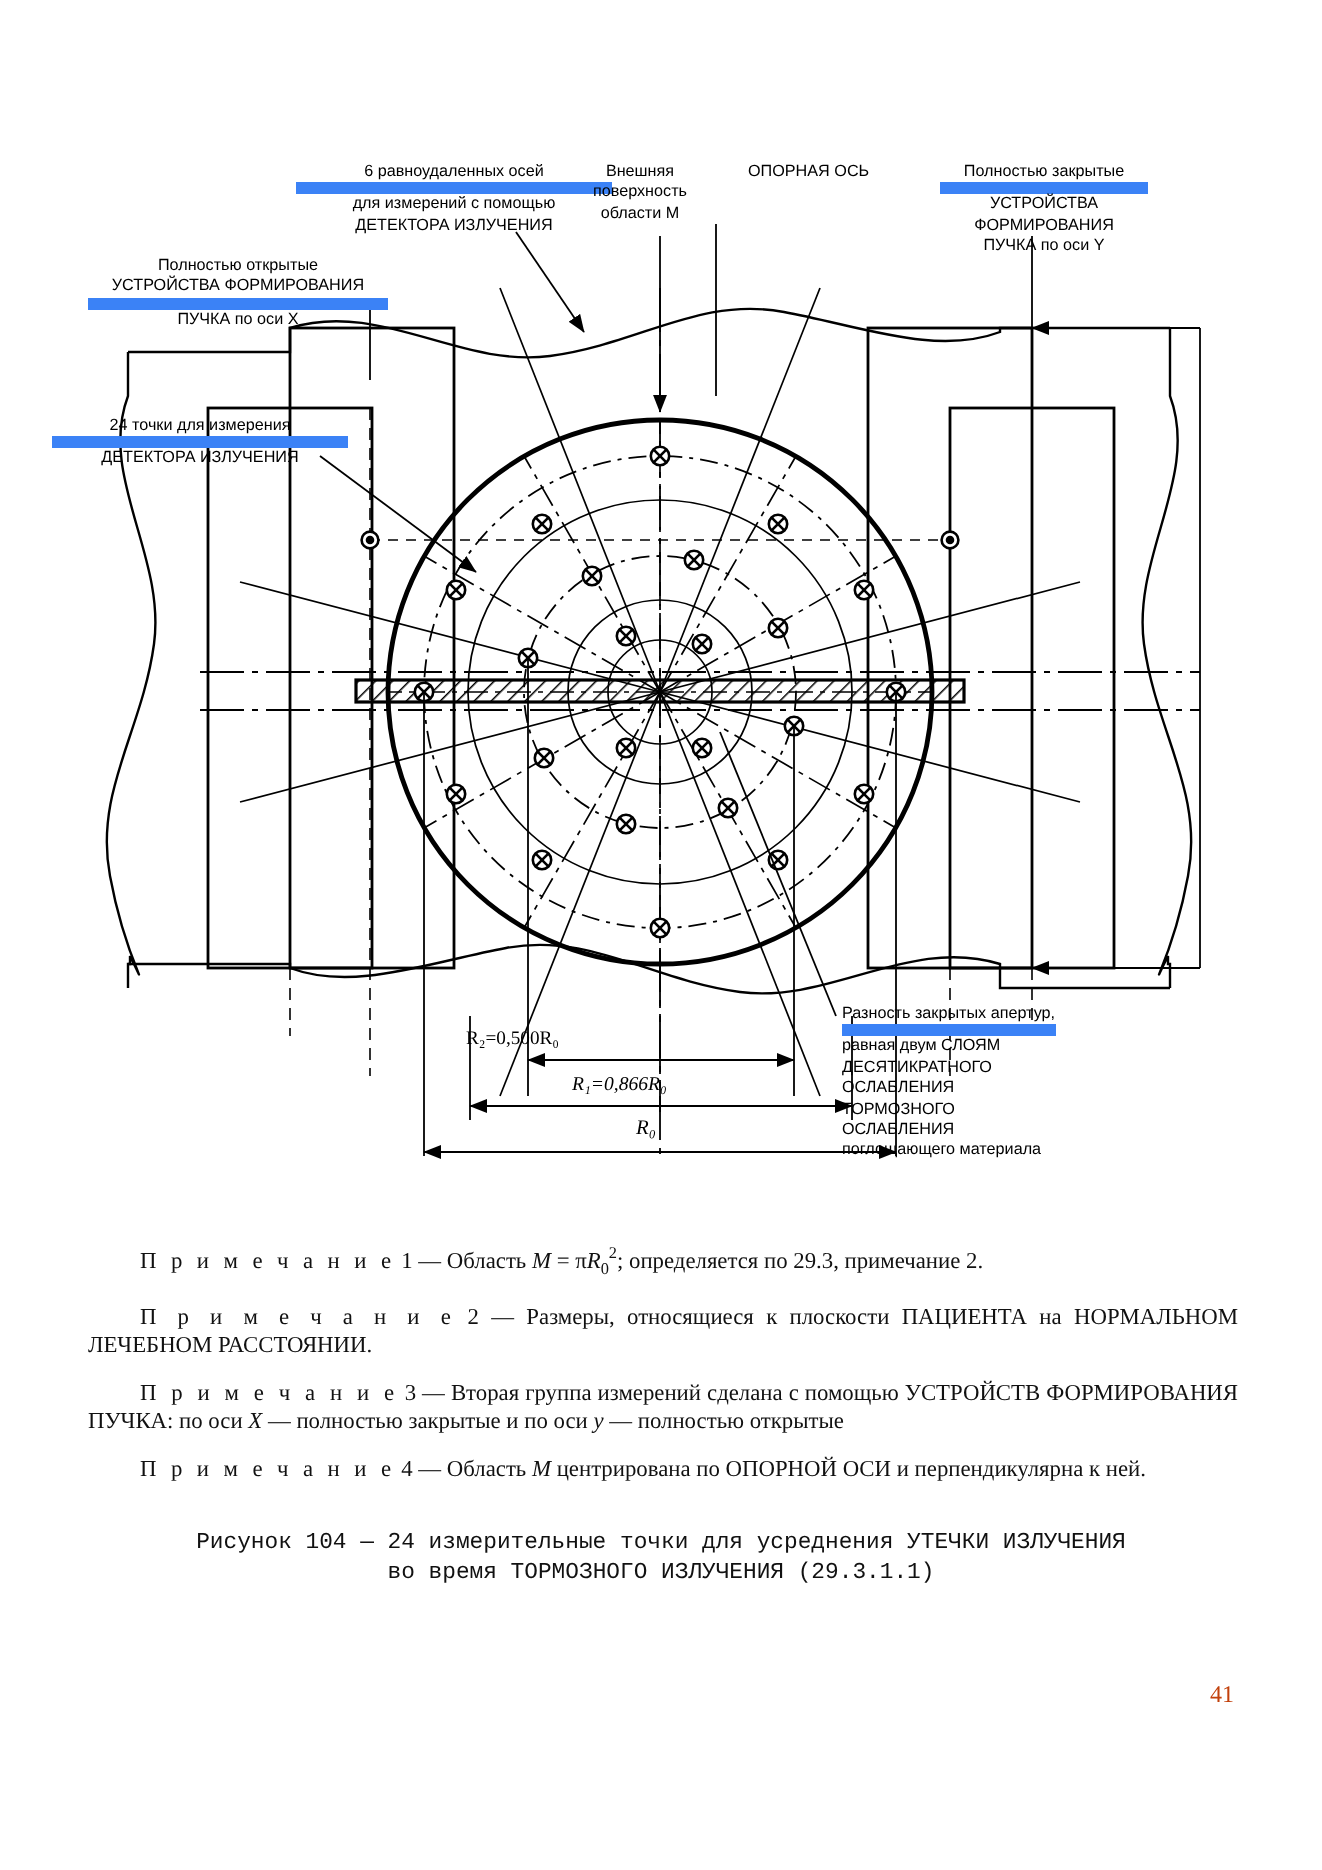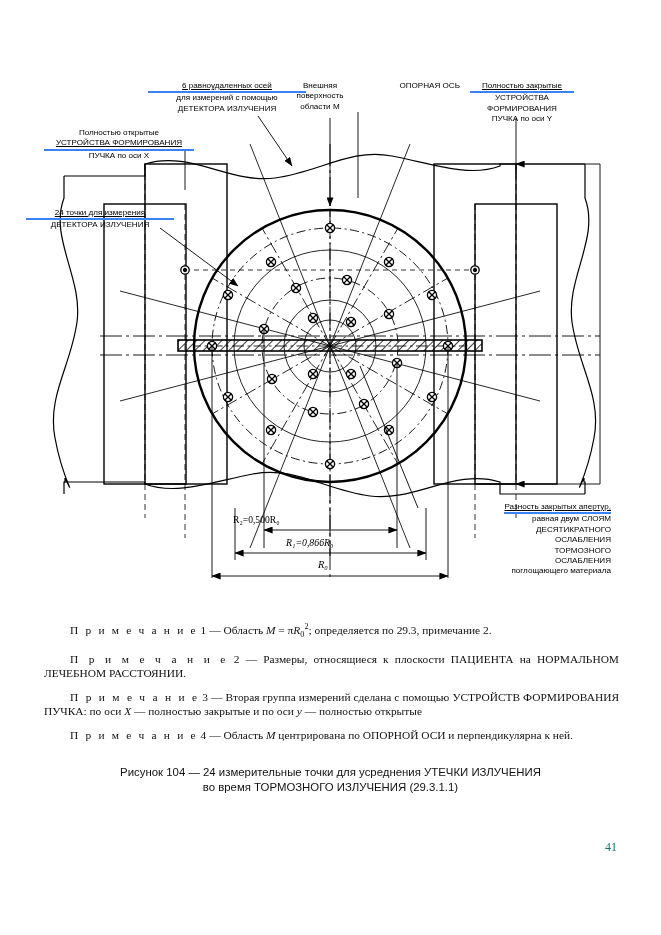--- a/index.html
+++ b/index.html
@@ -21,39 +21,39 @@
   .figure{position:absolute;left:0;top:78px;width:661px;height:540px;}
   .figure svg{display:block;}
 
   .lbl{
     position:absolute;font-family:"Liberation Sans", sans-serif;
     font-size:8.1px;line-height:10.4px;color:#000;white-space:nowrap;
   }
   .lbl-block{position:absolute;font-family:"Liberation Sans", sans-serif;
     font-size:8.1px;line-height:10.4px;color:#000;}
   .ctr{text-align:center;}
-  .lft{text-align:right;}
-  .ul{border-bottom:2px solid #3b82f6;text-decoration:underline;}
+  .lft{text-align:left;}
+  .ul{border-bottom:6px solid #3b82f6;}
 
   
   .notes{position:absolute;left:44px;top:620px;width:575px;
     font-family:"Liberation Serif", serif;font-size:11.4px;line-height:14.6px;
     text-align:justify;color:#111;}
   .note{margin-bottom:9px;text-indent:26px;}
   .note .nm{letter-spacing:2.2px;}
   .note i{font-style:italic;}
   sub{font-size:.72em;}
   sup{font-size:.72em;}
 
   
   .caption{position:absolute;left:0;top:765px;width:661px;text-align:center;
-    font-family:Liberation Sans, sans-serif;font-size:11.4px;line-height:15px;color:#111;}
+    font-family:Liberation Mono, monospace;font-size:11.4px;line-height:15px;color:#111;}
 
   .pageno{position:absolute;right:44px;top:840px;
-    font-family:"Liberation Serif", serif;font-size:12px;color:#0f766e;}
+    font-family:"Liberation Serif", serif;font-size:12px;color:#c2410c;}
 </style>
 </head>
 <body>
 
 <div class="page">
 
 
   <div class="figure">
 
     <svg width="661" height="540" viewBox="0 0 661 540">

